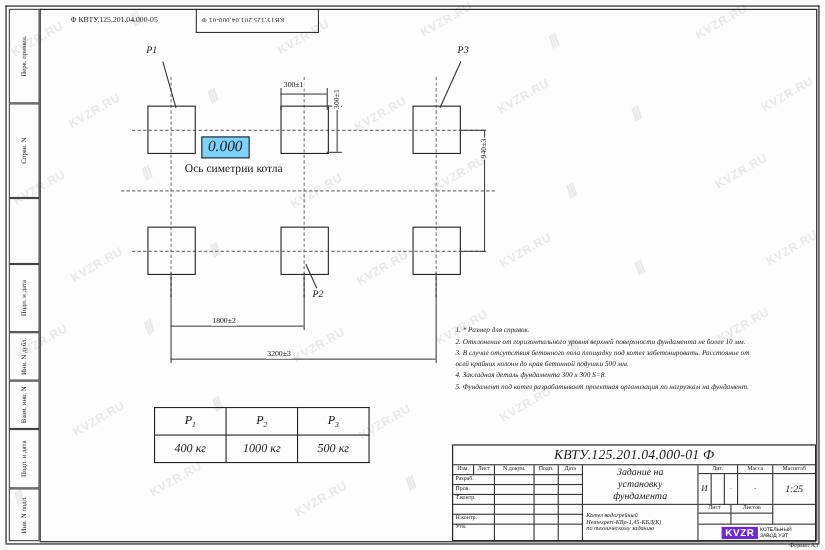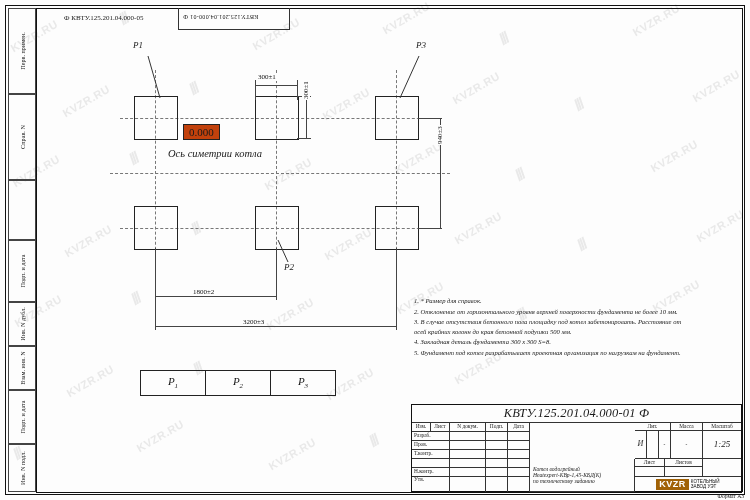--- a/index.html
+++ b/index.html
@@ -25,22 +25,22 @@
          white-space:nowrap;font-size:6.2px;font-family:"Liberation Serif",serif;}
 
   
   .pad{position:absolute;border:1.3px solid #222;background:transparent;}
   .dash{position:absolute;border-top:1px dashed #777;}
   .dashv{position:absolute;border-left:1px dashed #777;}
   .dimline{position:absolute;background:#444;}
   .dimtxt{position:absolute;font-size:7px;font-family:"Liberation Serif",serif;color:#111;background:#fdfdfd;padding:0 1px;}
   .lbl{position:absolute;font-size:9px;font-style:italic;font-family:"Liberation Serif",serif;}
 
-  .zerobox{position:absolute;border:1px solid #222;padding:1px 5px;font-size:11px;background:#c2410c;}
-  .axis-label{position:absolute;font-size:10.5px;font-style:italic;}
+  .zerobox{position:absolute;border:1px solid #222;padding:1px 5px;font-size:14px;font-style:italic;background:#7dd3fc;}
+  .axis-label{position:absolute;font-size:10.5px;}
 
   
   .notes{position:absolute;font-size:6.6px;line-height:1.45;font-style:italic;width:268px;}
   .notes div{margin-bottom:1px;}
 
   
   .ptab{position:absolute;border-collapse:collapse;}
   .ptab td{border:1px solid #222;text-align:center;font-size:11px;font-style:italic;
            width:62px;height:22px;font-family:"Liberation Serif",serif;}
   .ptab td.h{font-size:11px;}
@@ -50,21 +50,21 @@
   .tb{position:absolute;left:411px;top:404px;width:331px;height:88px;border:1.3px solid #111;box-sizing:border-box;background:#fdfdfd;}
   .tbc{position:absolute;box-sizing:border-box;font-size:5.4px;font-family:"Liberation Serif",serif;
        display:flex;align-items:center;justify-content:center;text-align:center;line-height:1.1;}
   .br{border-right:1px solid #333;}
   .bb{border-bottom:1px solid #333;}
   .code{font-size:12.5px;font-style:italic;letter-spacing:.2px;}
   .ttl{font-size:9px;font-style:italic;line-height:1.25;}
   .sub{font-size:5.6px;font-style:italic;}
 
   .logo{position:absolute;display:flex;align-items:center;gap:2px;}
-  .logo .k{background:#a16207;color:#fff;font-family:"Liberation Sans",sans-serif;font-weight:bold;
+  .logo .k{background:#6d28d9;color:#fff;font-family:"Liberation Sans",sans-serif;font-weight:bold;
            font-size:9px;padding:1px 3px;letter-spacing:.5px;}
   .logo .t{font-size:4.6px;line-height:1.15;font-family:"Liberation Sans",sans-serif;color:#111;text-align:left;}
 
   .fmt{position:absolute;right:6px;bottom:1px;font-size:5.6px;}
   .topcode{position:absolute;font-size:6px;letter-spacing:.3px;
            transform:rotate(180deg);font-family:"Liberation Serif",serif;}
 </style>
 </head>
 <body>
 
@@ -212,20 +212,25 @@
     <div>5. Фундамент под котел разрабатывает проектная организация по нагрузкам на фундамент.</div>
   </div>
 
   <table class="ptab" style="left:140px;top:370px;">
     <tbody>
         <tr>
       <td class="h">Р<sub>1</sub></td>
       <td class="h">Р<sub>2</sub></td>
       <td class="h">Р<sub>3</sub></td>
     </tr>
+    <tr>
+      <td>400 кг</td>
+      <td>1000 кг</td>
+      <td>500 кг</td>
+    </tr>
   </tbody>
     </table>
 
   <div class="tb">
 
     <div class="tbc bb" style="left:0;top:0;width:329px;height:18px;">
       <span class="code">КВТУ.125.201.04.000-01  Ф</span>
     </div>
 
     <div class="tbc bb br" style="left:0;top:18px;width:19px;height:9px;">Изм.</div>
@@ -257,20 +262,25 @@
     <div class="tbc bb br" style="left:0;top:63px;width:38px;height:9px;justify-content:flex-start;padding-left:2px;">Н.контр.</div>
     <div class="tbc bb br" style="left:38px;top:63px;width:36px;height:9px;"></div>
     <div class="tbc bb br" style="left:74px;top:63px;width:22px;height:9px;"></div>
     <div class="tbc bb br" style="left:96px;top:63px;width:22px;height:9px;"></div>
 
     <div class="tbc br" style="left:0;top:72px;width:38px;height:15px;justify-content:flex-start;padding-left:2px;align-items:flex-start;">Утв.</div>
     <div class="tbc br" style="left:38px;top:72px;width:36px;height:15px;"></div>
     <div class="tbc br" style="left:74px;top:72px;width:22px;height:15px;"></div>
     <div class="tbc br" style="left:96px;top:72px;width:22px;height:15px;"></div>
 
+    <div class="tbc bb br" style="left:118px;top:18px;width:105px;height:36px;flex-direction:column;">
+      <div class="ttl">Задание на</div>
+      <div class="ttl">установку</div>
+      <div class="ttl">фундамента</div>
+    </div>
 
     <div class="tbc bb br" style="left:223px;top:18px;width:36px;height:8px;">Лит.</div>
     <div class="tbc bb br" style="left:259px;top:18px;width:32px;height:8px;">Масса</div>
     <div class="tbc bb" style="left:291px;top:18px;width:38px;height:8px;">Масштаб</div>
 
     <div class="tbc bb br" style="left:223px;top:26px;width:12px;height:28px;font-size:8px;font-style:italic;">И</div>
     <div class="tbc bb br" style="left:235px;top:26px;width:12px;height:28px;"></div>
     <div class="tbc bb br" style="left:247px;top:26px;width:12px;height:28px;">-</div>
     <div class="tbc bb br" style="left:259px;top:26px;width:32px;height:28px;">-</div>
     <div class="tbc bb" style="left:291px;top:26px;width:38px;height:28px;font-size:9px;font-style:italic;">1:25</div>

